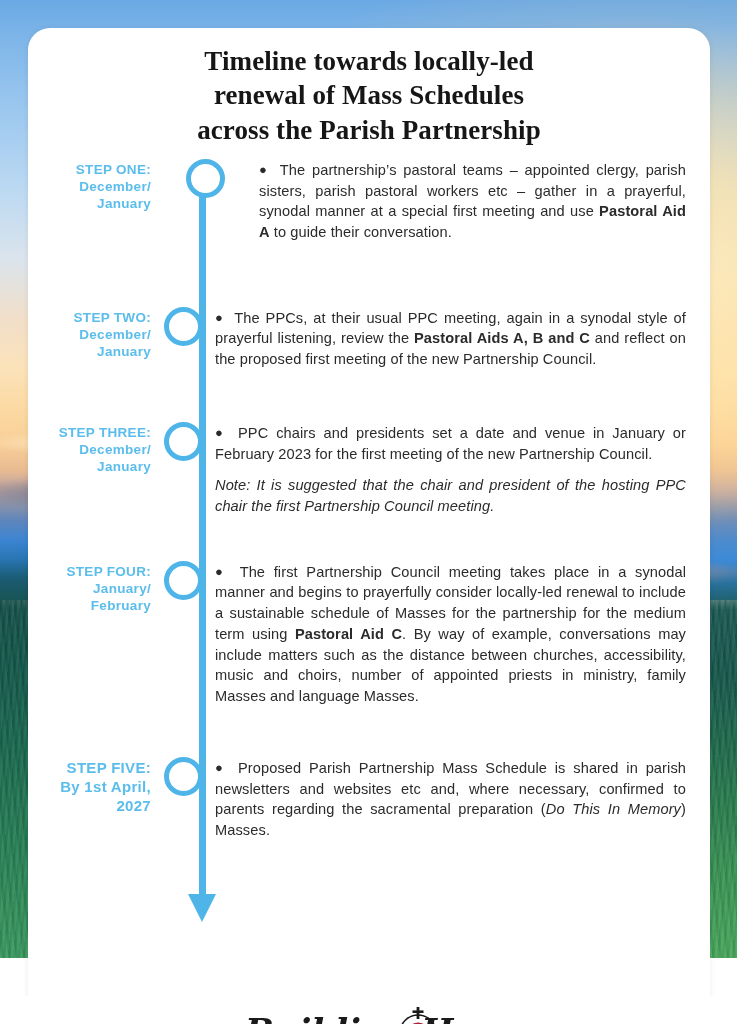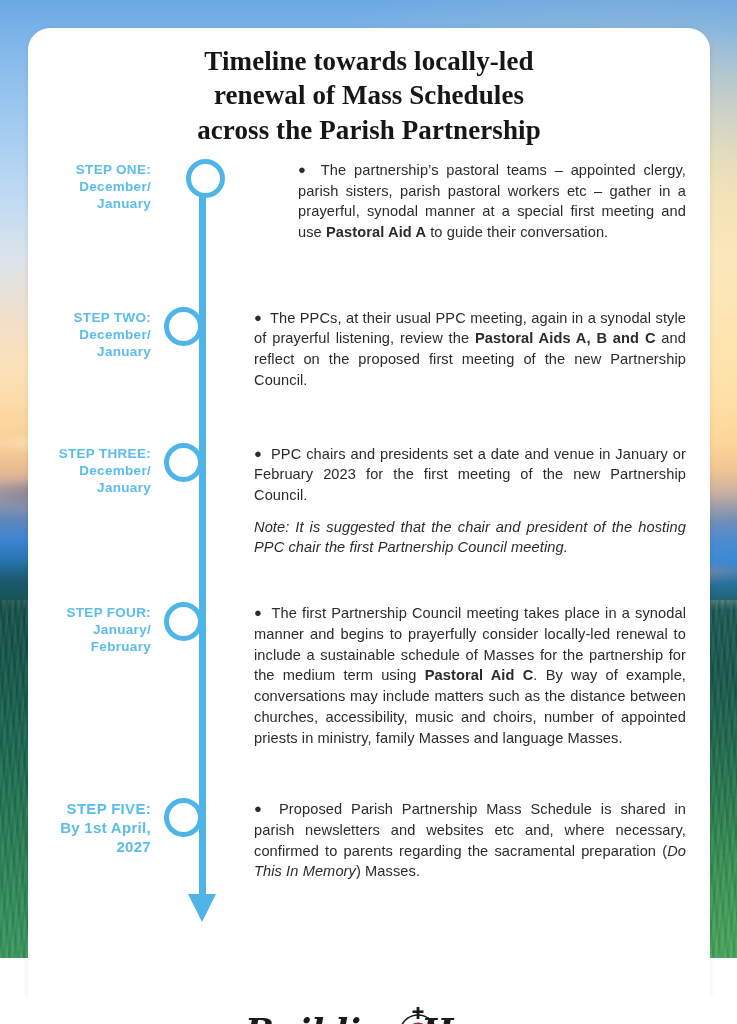--- a/index.html
+++ b/index.html
@@ -236,21 +236,20 @@
     border: 5px solid #4fb5e8;
     border-radius: 50%;
     background: #ffffff;
     box-sizing: content-box;
   }
 
   .step-body {
     flex: 1 1 auto;
     padding-right: 24px;
     padding-top: 1px;
-    margin-left: 39px;
   }
 
   .para {
     margin: 0 0 0 0;
     font-family: "Liberation Sans", sans-serif;
     font-size: 14.6px;
     line-height: 1.42;
     color: #2b2b2b;
     text-align: justify;
     text-justify: inter-word;

